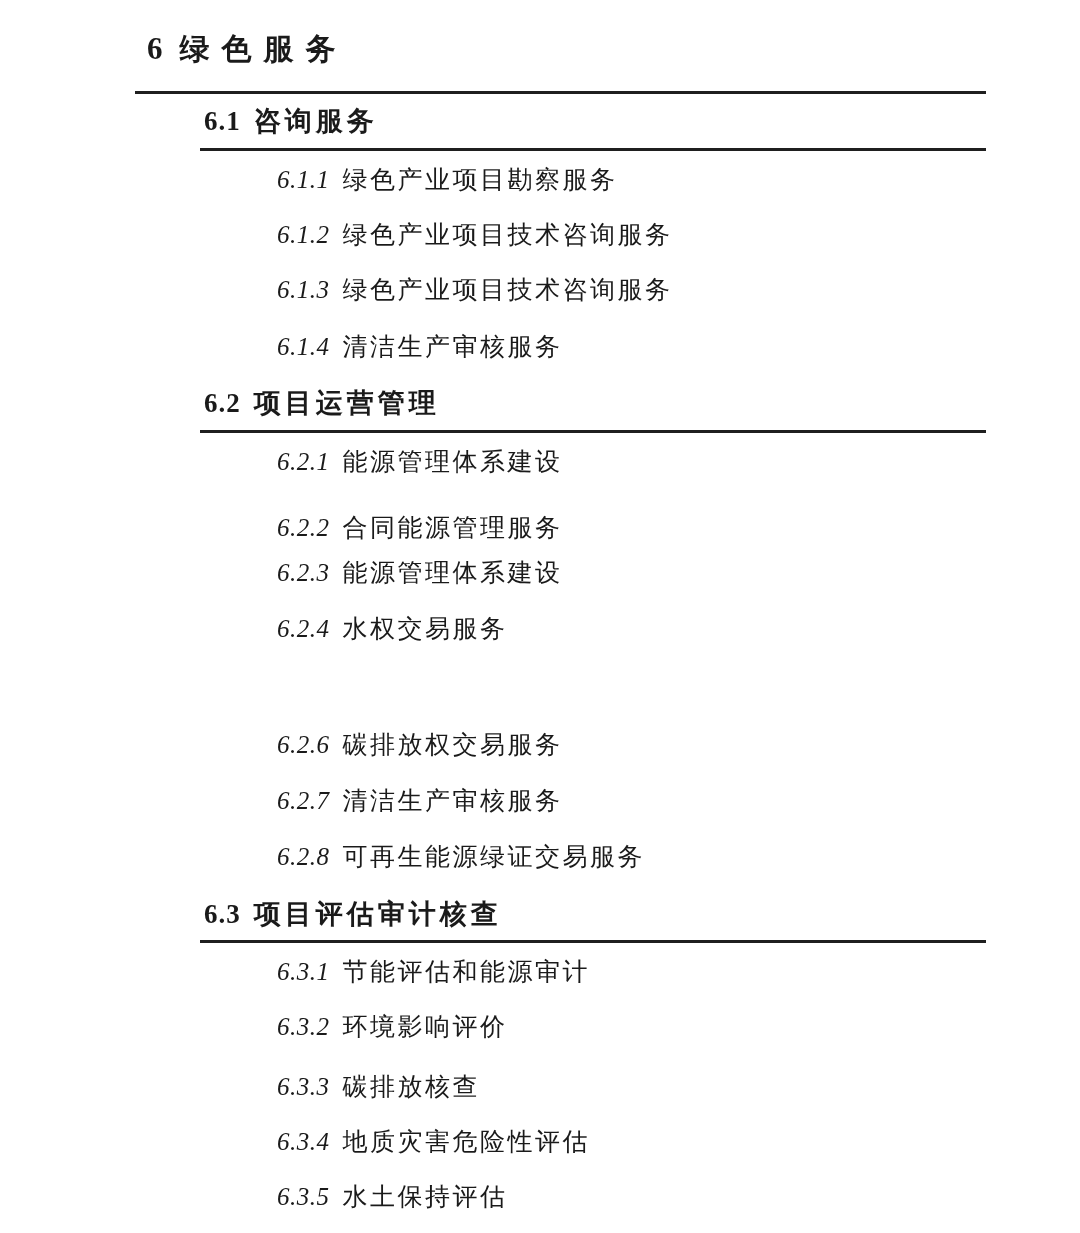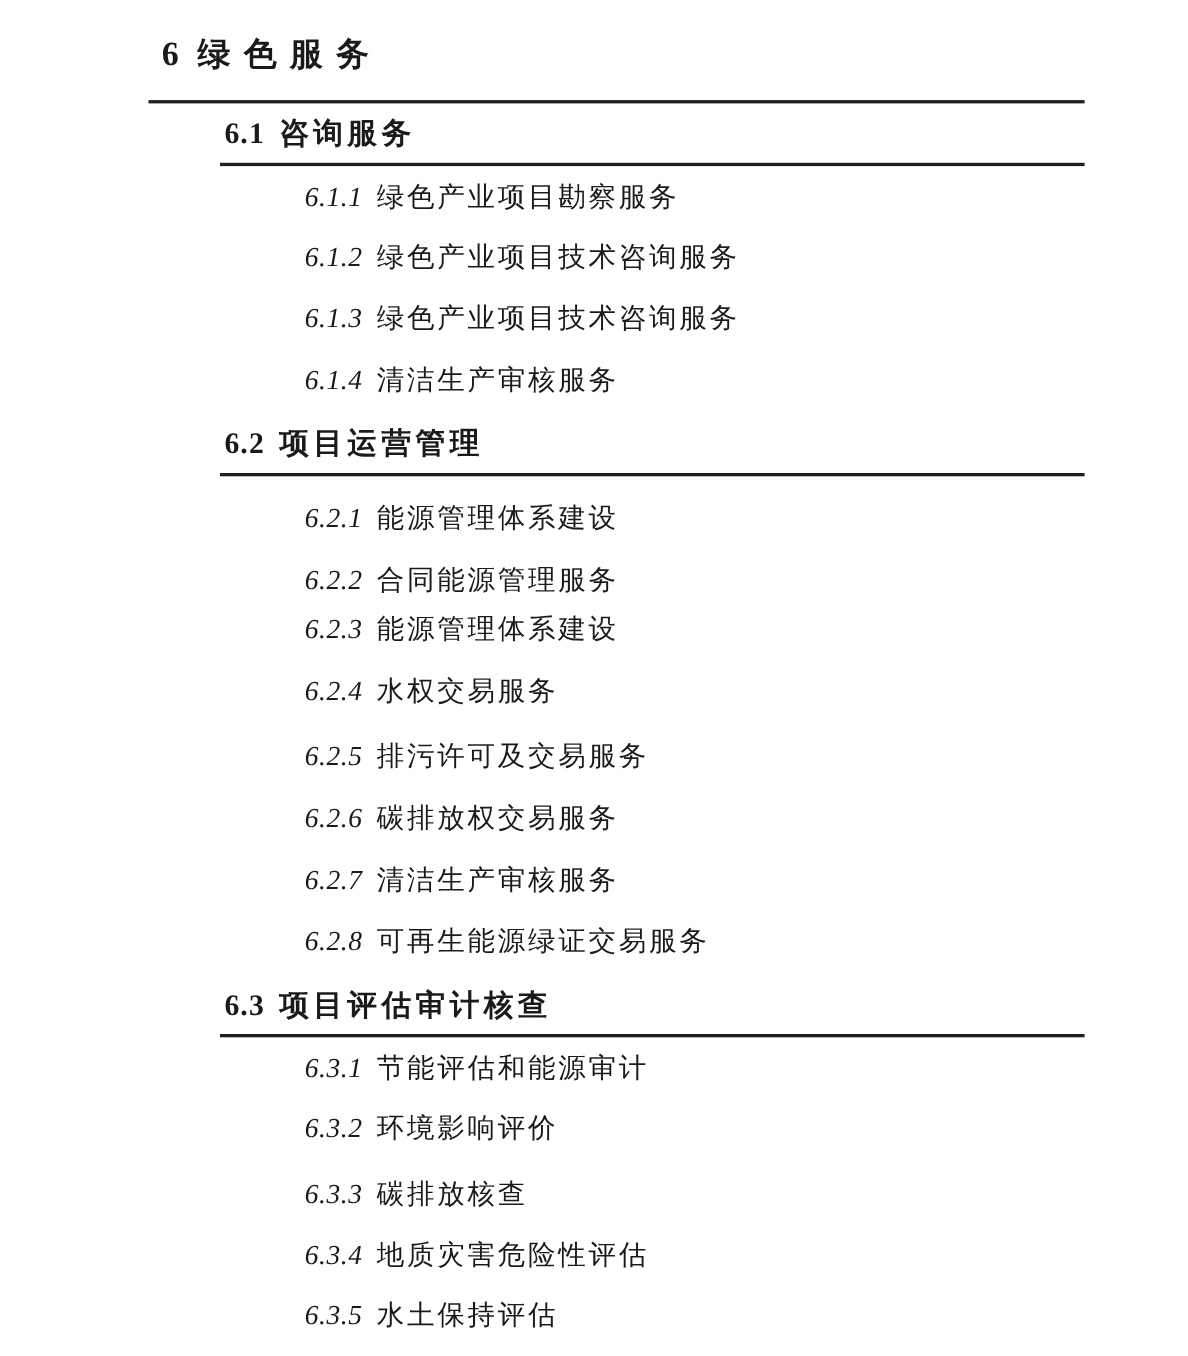--- a/index.html
+++ b/index.html
@@ -99,34 +99,31 @@
   </div>
   <div class="row item-row" style="top:327px">
     <span class="item-number">6.1.4</span><span class="item-label">清洁生产审核服务</span>
   </div>
 
   <div class="row section-row" style="top:383px">
     <span class="section-number">6.2</span><span class="section-title">项目运营管理</span>
   </div>
   <div class="rule rule-section" style="top:430px"></div>
 
-  <div class="row item-row" style="top:452px">
+  <div class="row item-row" style="top:442px">
     <span class="item-number">6.2.1</span><span class="item-label">能源管理体系建设</span>
   </div>
   <div class="row item-row" style="top:508px">
     <span class="item-number">6.2.2</span><span class="item-label">合同能源管理服务</span>
   </div>
   <div class="row item-row" style="top:553px">
     <span class="item-number">6.2.3</span><span class="item-label">能源管理体系建设</span>
   </div>
   <div class="row item-row" style="top:609px">
     <span class="item-number">6.2.4</span><span class="item-label">水权交易服务</span>
-  </div>
-  <div class="row item-row" style="top:668px">
-    <span class="item-number">6.2.5</span><span class="item-label">排污许可及交易服务</span>
   </div>
   <div class="row item-row" style="top:725px">
     <span class="item-number">6.2.6</span><span class="item-label">碳排放权交易服务</span>
   </div>
   <div class="row item-row" style="top:781px">
     <span class="item-number">6.2.7</span><span class="item-label">清洁生产审核服务</span>
   </div>
   <div class="row item-row" style="top:837px">
     <span class="item-number">6.2.8</span><span class="item-label">可再生能源绿证交易服务</span>
   </div>

